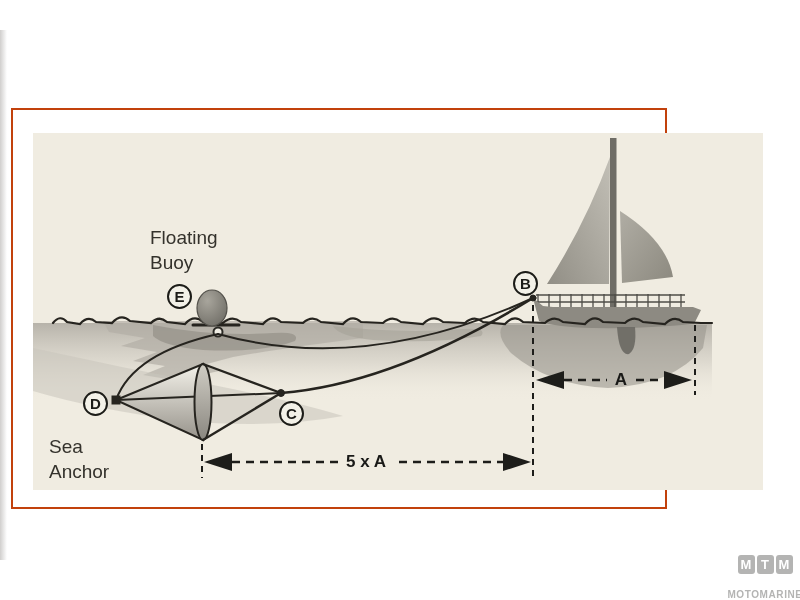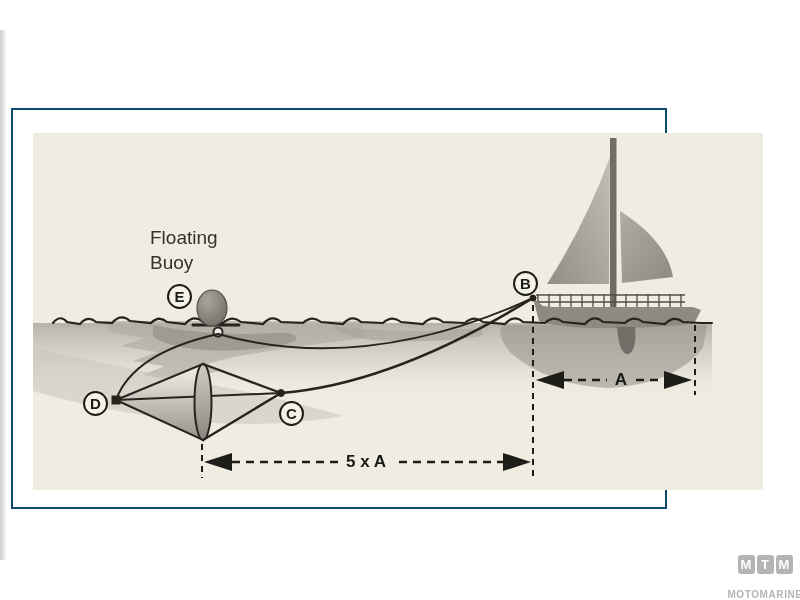--- a/index.html
+++ b/index.html
@@ -7,21 +7,21 @@
     width:800px;height:600px;position:relative;overflow:hidden;
     background:#ffffff;
     font-family:"Liberation Sans", sans-serif;
   }
   .edge-shadow{
     position:absolute;left:0;top:30px;width:7px;height:530px;
     background:linear-gradient(to right, rgba(100,95,90,.30), rgba(100,95,90,0));
   }
   .frame{
     position:absolute;left:11px;top:108px;width:656px;height:401px;
-    border:2px solid #0c4a6e;background:#ffffff;box-sizing:border-box;
+    border:2px solid #c2410c;background:#ffffff;box-sizing:border-box;
   }
   .canvas{
     position:absolute;left:20px;top:23px;width:730px;height:357px;
     background:#f0ece1;
   }
   .canvas svg{position:absolute;left:0;top:0;}
   .diagram-label{
     position:absolute;color:#34322c;font-size:19px;line-height:25px;
     white-space:nowrap;
   }
@@ -145,20 +145,24 @@
           <polygon points="171,329 199,320 199,338"></polygon>
           <polygon points="498,329 470,320 470,338"></polygon>
         </g>
       </g>
     </svg>
 
     <div class="diagram-label" style="left:117px;top:92px;">
       <div>Floating</div>
       <div>Buoy</div>
     </div>
+    <div class="diagram-label" style="left:16px;top:301px;">
+      <div>Sea</div>
+      <div>Anchor</div>
+    </div>
 
     <div class="badge" style="left:134px;top:151px;">E</div>
     <div class="badge" style="left:50px;top:258px;">D</div>
     <div class="badge" style="left:246px;top:268px;">C</div>
     <div class="badge" style="left:480px;top:138px;">B</div>
 
     <div class="dim-label" style="left:578px;top:237px;width:20px;">A</div>
     <div class="dim-label" style="left:310px;top:319px;width:46px;">5 x A</div>
   </div>
 </div>

